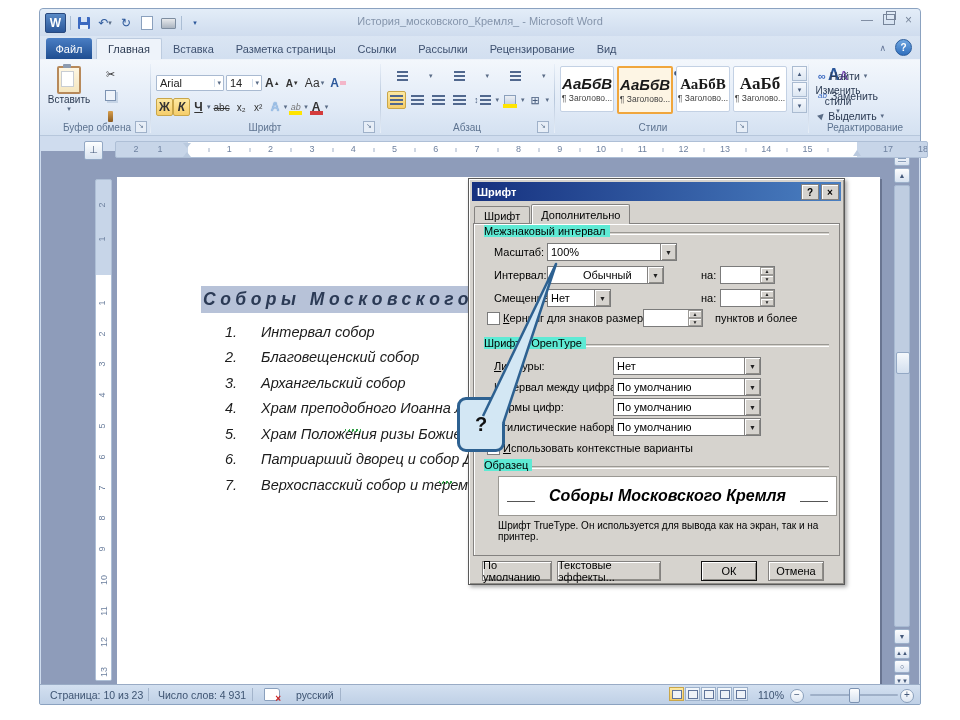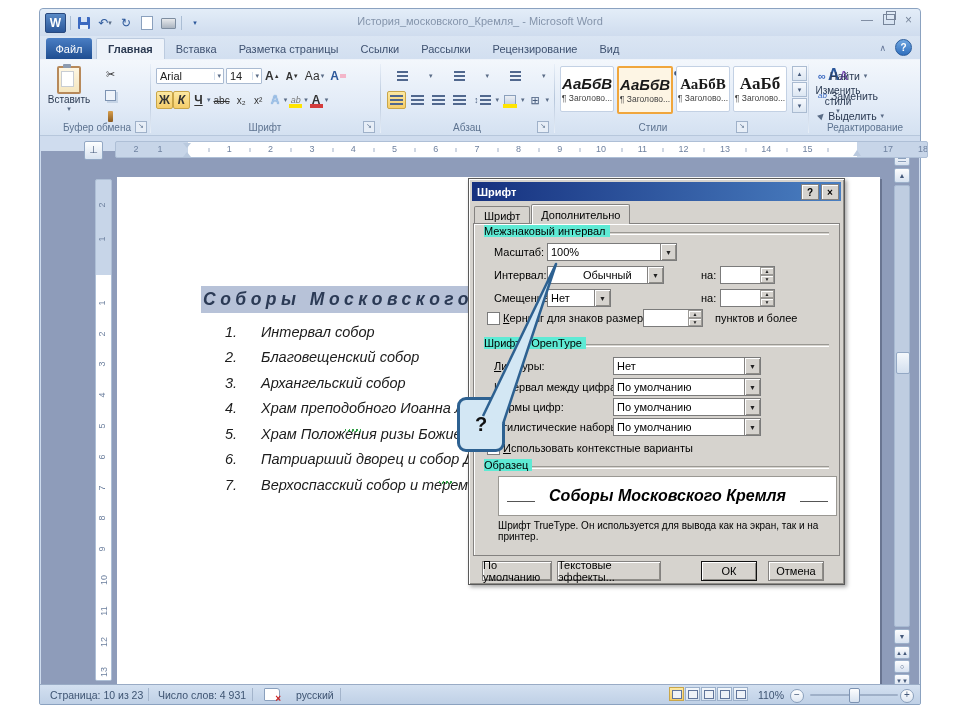--- a/index.html
+++ b/index.html
@@ -29,21 +29,21 @@
   .restore-glyph{width:10px;height:9px;border:1px solid #77859a;position:relative;display:inline-block;}
   .restore-glyph:before{content:"";position:absolute;left:2px;top:-4px;width:8px;height:7px;border:1px solid #77859a;background:transparent;}
 
   
   .tabrow{position:absolute;left:0;right:0;top:27px;height:23px;background:linear-gradient(#dae5f3,#d2dff0);}
   .ftab{position:absolute;left:6px;top:2px;width:46px;height:21px;border-radius:3px 3px 0 0;
         background:linear-gradient(#4a7ec4,#1f4e91);color:#fff;font-size:11px;
         display:flex;align-items:center;justify-content:center;}
   .rtabs{position:absolute;left:56px;top:2px;display:flex;height:21px;}
   .rtab{padding:0 11px;font-size:11px;color:#3e5170;display:flex;align-items:center;border-radius:2px 2px 0 0;}
-  .rtab.active{background:#eef3fa;border:1px solid #bccbdf;border-bottom:none;color:#2b3a52;font-weight:bold;}
+  .rtab.active{background:#eef3fa;border:1px solid #bccbdf;border-bottom:none;color:#2b3a52;}
   .tabrow-right{position:absolute;right:8px;top:3px;display:flex;gap:9px;align-items:center;}
   .collapse{font-size:9px;color:#66789a;}
   .helpbtn{width:15px;height:15px;border-radius:50%;background:linear-gradient(#6fa6e0,#2f6fbe);
            color:#fff;font-size:10px;font-weight:bold;display:flex;align-items:center;justify-content:center;border:1px solid #2a5c9c;}
 
   
   .ribbon{position:absolute;left:0;right:0;top:50px;height:77px;
           background:linear-gradient(#f3f7fc,#e2ebf7 60%,#d4e1f1);border-top:1px solid #eef3fa;border-bottom:1px solid #b7c7dc;box-sizing:border-box;}
   .group{position:absolute;top:1px;bottom:0;}
   .grouplabel{position:absolute;bottom:2px;left:0;right:0;text-align:center;font-size:10px;color:#5d7390;}
@@ -258,21 +258,21 @@
           </span>
         <span class="rb">
             <span style="width:5px;height:11px;background:linear-gradient(#d9a04b,#8a5a22);border-radius:1px;display:block;"></span>
           </span>
       </div>
       <div class="grouplabel">Буфер обмена</div>
       <span class="launcher">↘</span>
     </div>
     <div class="gsep" style="left:110px;"></div>
 
-    <div class="group" style="left:112px;width:226px;">
+    <div class="group" style="left:112px;width:226px;margin-top:7px;">
       <div class="row1" style="padding-left:4px;">
         <div class="rcombo" style="width:68px;">
           <span>Arial</span>
             <span class="car">▾</span>
         </div>
         <div class="rcombo" style="width:36px;margin-left:2px;">
           <span>14</span>
             <span class="car">▾</span>
         </div>
         <span class="rb" style="font-weight:bold;">

